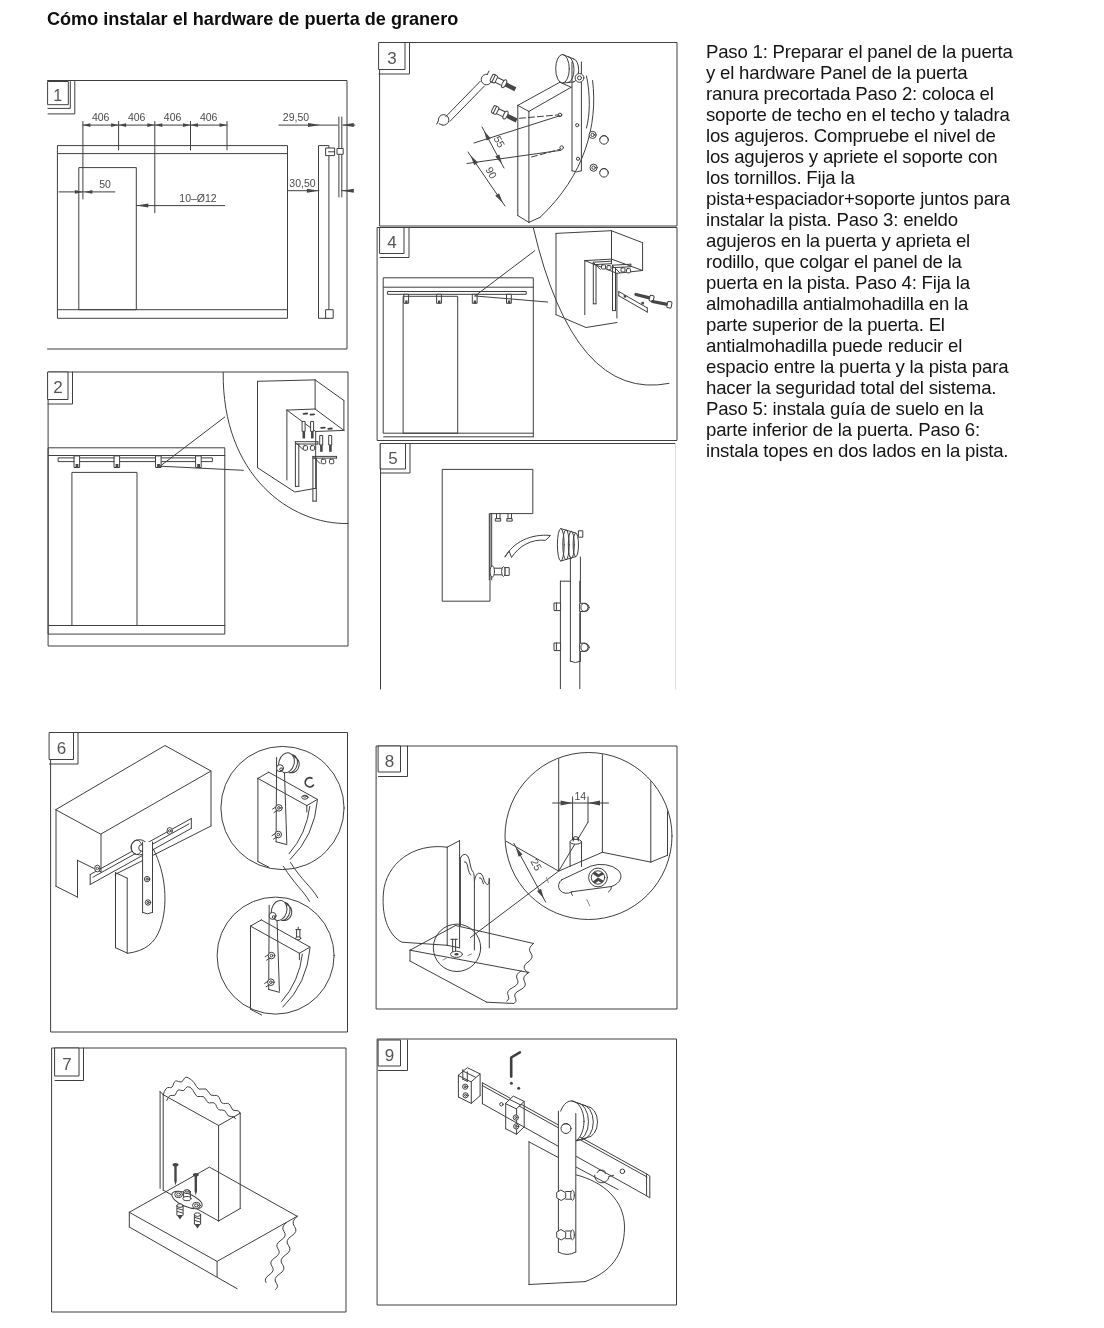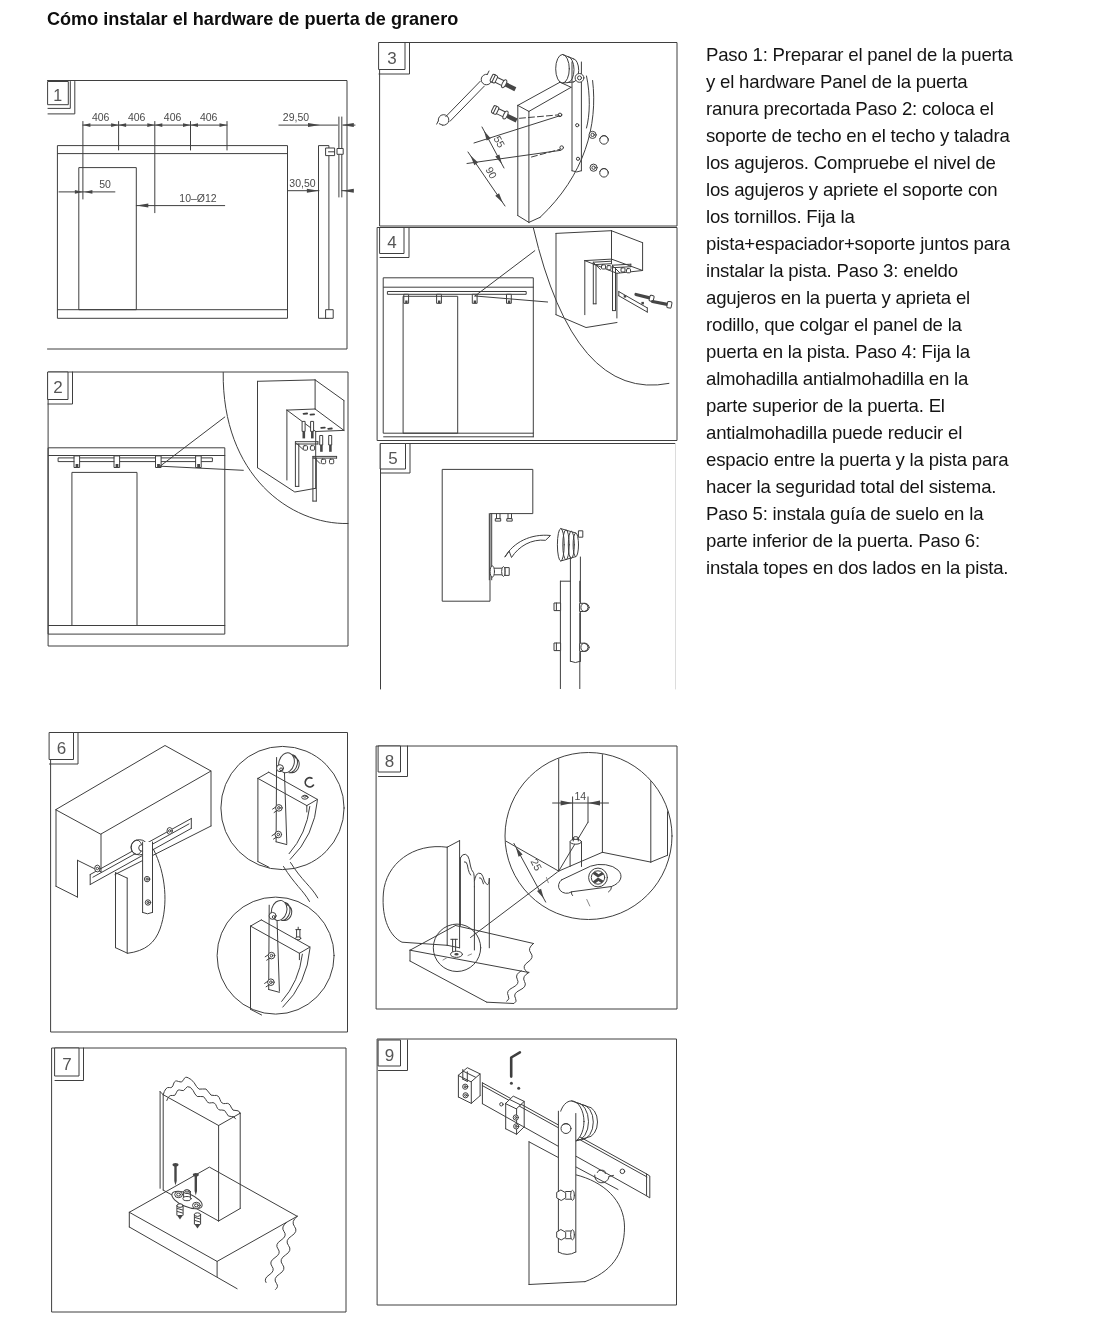--- a/index.html
+++ b/index.html
@@ -1,18 +1,18 @@
 <!DOCTYPE html>
 <html><head>
 <meta charset="utf-8">
 <style>
   html,body{margin:0;padding:0;background:#fff;width:1104px;height:1328px;overflow:hidden;}
   body{font-family:"Liberation Sans", sans-serif;position:relative;}
   #title{position:absolute;left:47px;top:9px;font-size:18.1px;font-weight:bold;color:#0d0d0d;letter-spacing:0px;text-align:right;}
-  #para{position:absolute;left:706px;top:41px;width:332px;font-size:18.6px;line-height:27px;color:#141414;letter-spacing:-0.2px;}
+  #para{position:absolute;left:706px;top:41px;width:332px;font-size:18.6px;line-height:21px;color:#141414;letter-spacing:-0.2px;}
   svg{position:absolute;left:0;top:0;}
   text{font-family:"Liberation Sans", sans-serif;}
 </style>
 </head>
 <body>
 <div id="title">Cómo instalar el hardware de puerta de granero</div>
 <div id="para">Paso 1: Preparar el panel de la puerta<br>y el hardware Panel de la puerta<br>ranura precortada Paso 2: coloca el<br>soporte de techo en el techo y taladra<br>los agujeros. Compruebe el nivel de<br>los agujeros y apriete el soporte con<br>los tornillos. Fija la<br>pista+espaciador+soporte juntos para<br>instalar la pista. Paso 3: eneldo<br>agujeros en la puerta y aprieta el<br>rodillo, que colgar el panel de la<br>puerta en la pista. Paso 4: Fija la<br>almohadilla antialmohadilla en la<br>parte superior de la puerta. El<br>antialmohadilla puede reducir el<br>espacio entre la puerta y la pista para<br>hacer la seguridad total del sistema.<br>Paso 5: instala guía de suelo en la<br>parte inferior de la puerta. Paso 6:<br>instala topes en dos lados en la pista.</div>
 <svg width="1104" height="1328" viewBox="0 0 1104 1328" fill="none" stroke="#3f3f3f" stroke-width="1" stroke-linecap="round" stroke-linejoin="round">
 
 <g id="frames">

